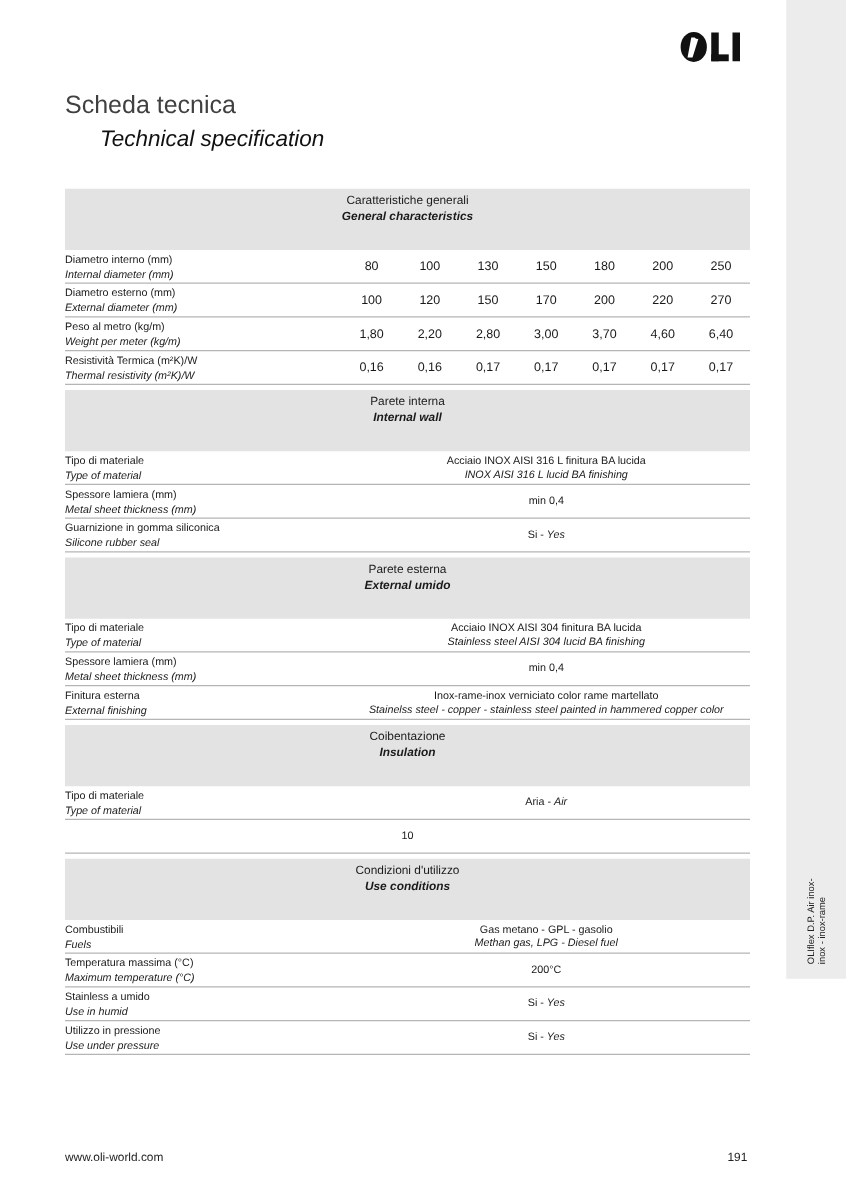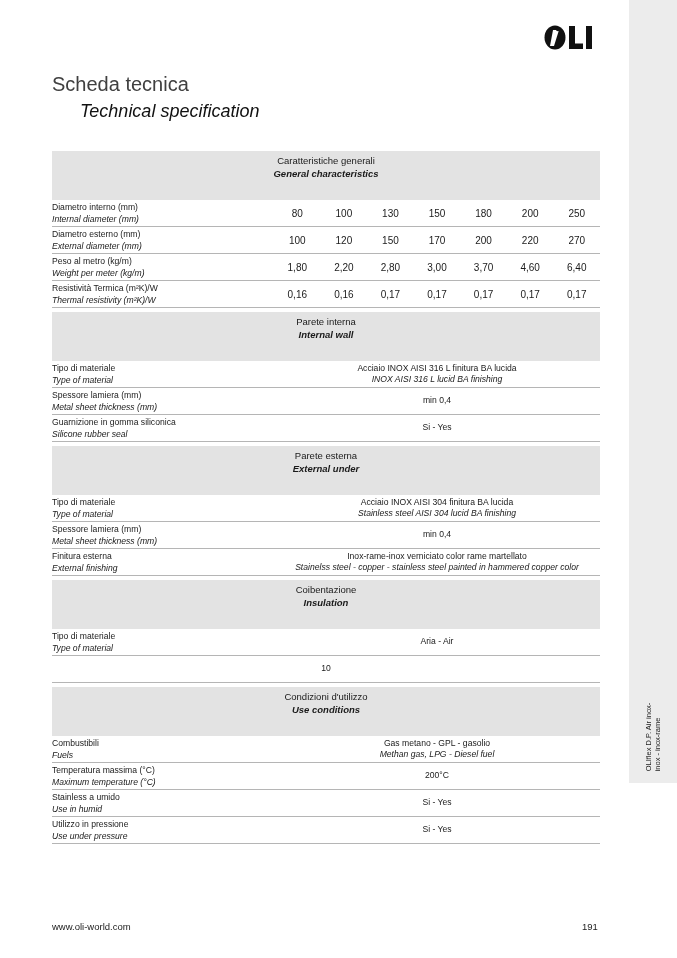--- a/index.html
+++ b/index.html
@@ -37,21 +37,21 @@
   .row {
     display:flex; height:27px; border-bottom:1px solid #b5b5b5;
     box-sizing:border-box; align-items:center;
   }
   .row-label { width:222px; font-size:8.6px; line-height:11.5px; padding-top:1px; }
   .row-label .en { font-style:italic; }
   .row-vals { flex:1; display:flex; }
   .row-vals .v { flex:1; text-align:center; font-size:10px; }
   .row-single { flex:1; text-align:center; font-size:8.6px; line-height:11.5px; }
   .row-single .en { font-style:italic; }
-  .row-single .it2 { }
+  .row-single .it2 { font-style:italic; }
 
   .footer-url { position:absolute; left:52px; top:921px; font-size:9.5px; color:#222; }
   .footer-page { position:absolute; left:582px; top:921px; font-size:9.5px; color:#222; }
 </style>
 </head>
 <body>
 
 <div class="sidebar"></div>
 <div class="side-tab">
   <div class="side-tab-text">
@@ -170,21 +170,21 @@
       </div>
       <div class="row-single">
         <span>Si - </span><span class="it2">Yes</span>
       </div>
     </div>
   </div>
 
   <div class="section">
     <div class="sec-head">
       <div>Parete esterna</div>
-      <div class="en">External under</div>
+      <div class="en">External umido</div>
     </div>
     <div class="row">
       <div class="row-label">
         <div>Tipo di materiale</div>
         <div class="en">Type of material</div>
       </div>
       <div class="row-single">
         <div>Acciaio INOX AISI 304 finitura BA lucida</div>
         <div class="en">Stainless steel AISI 304 lucid BA finishing</div>
       </div>

